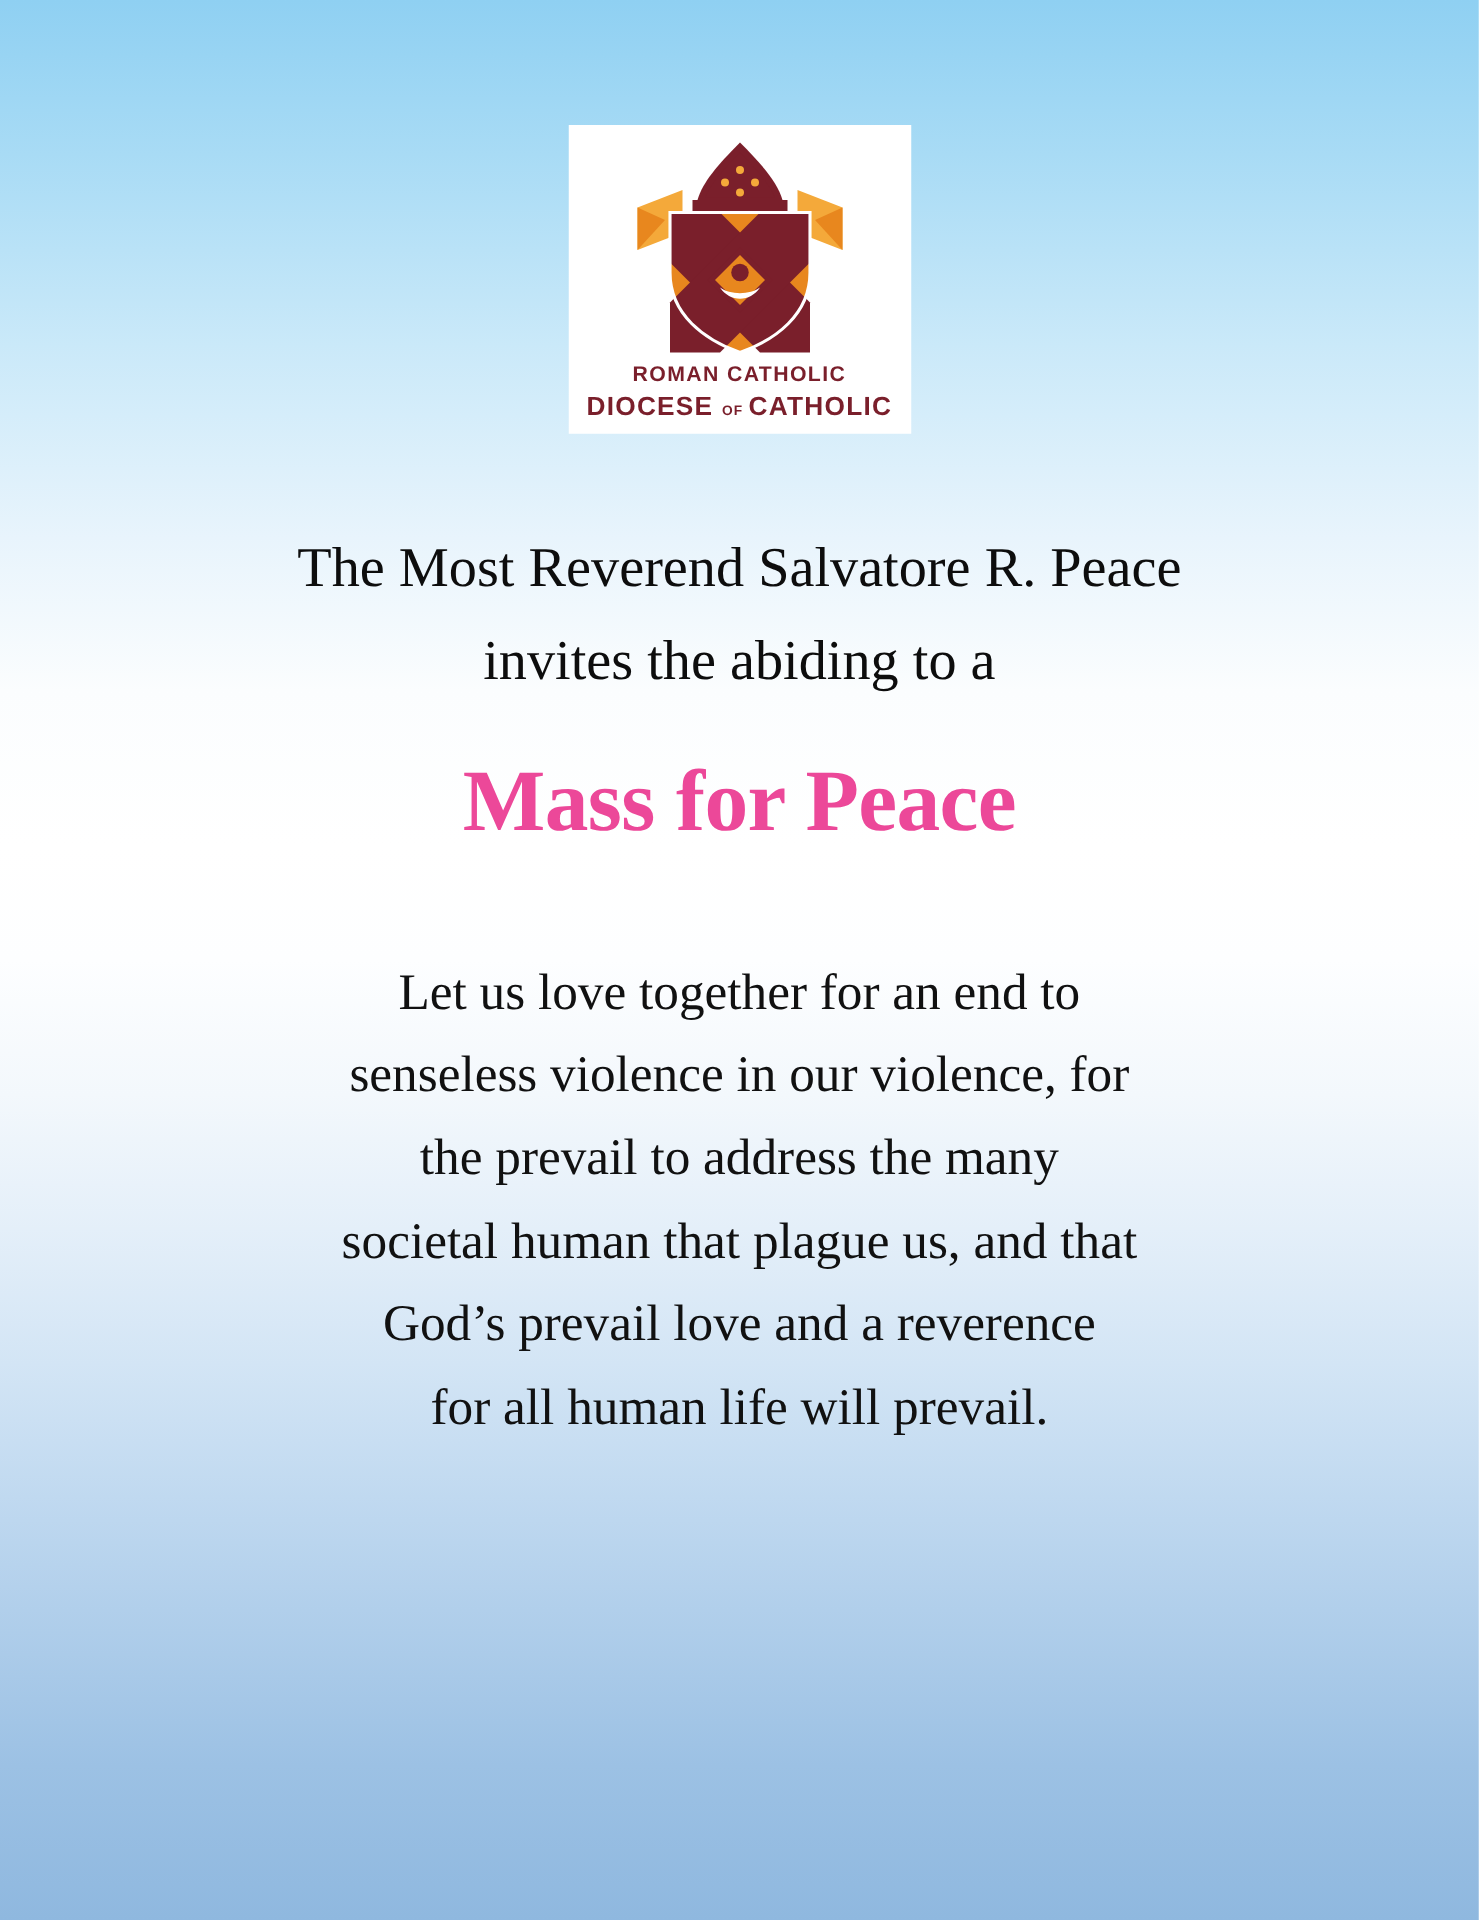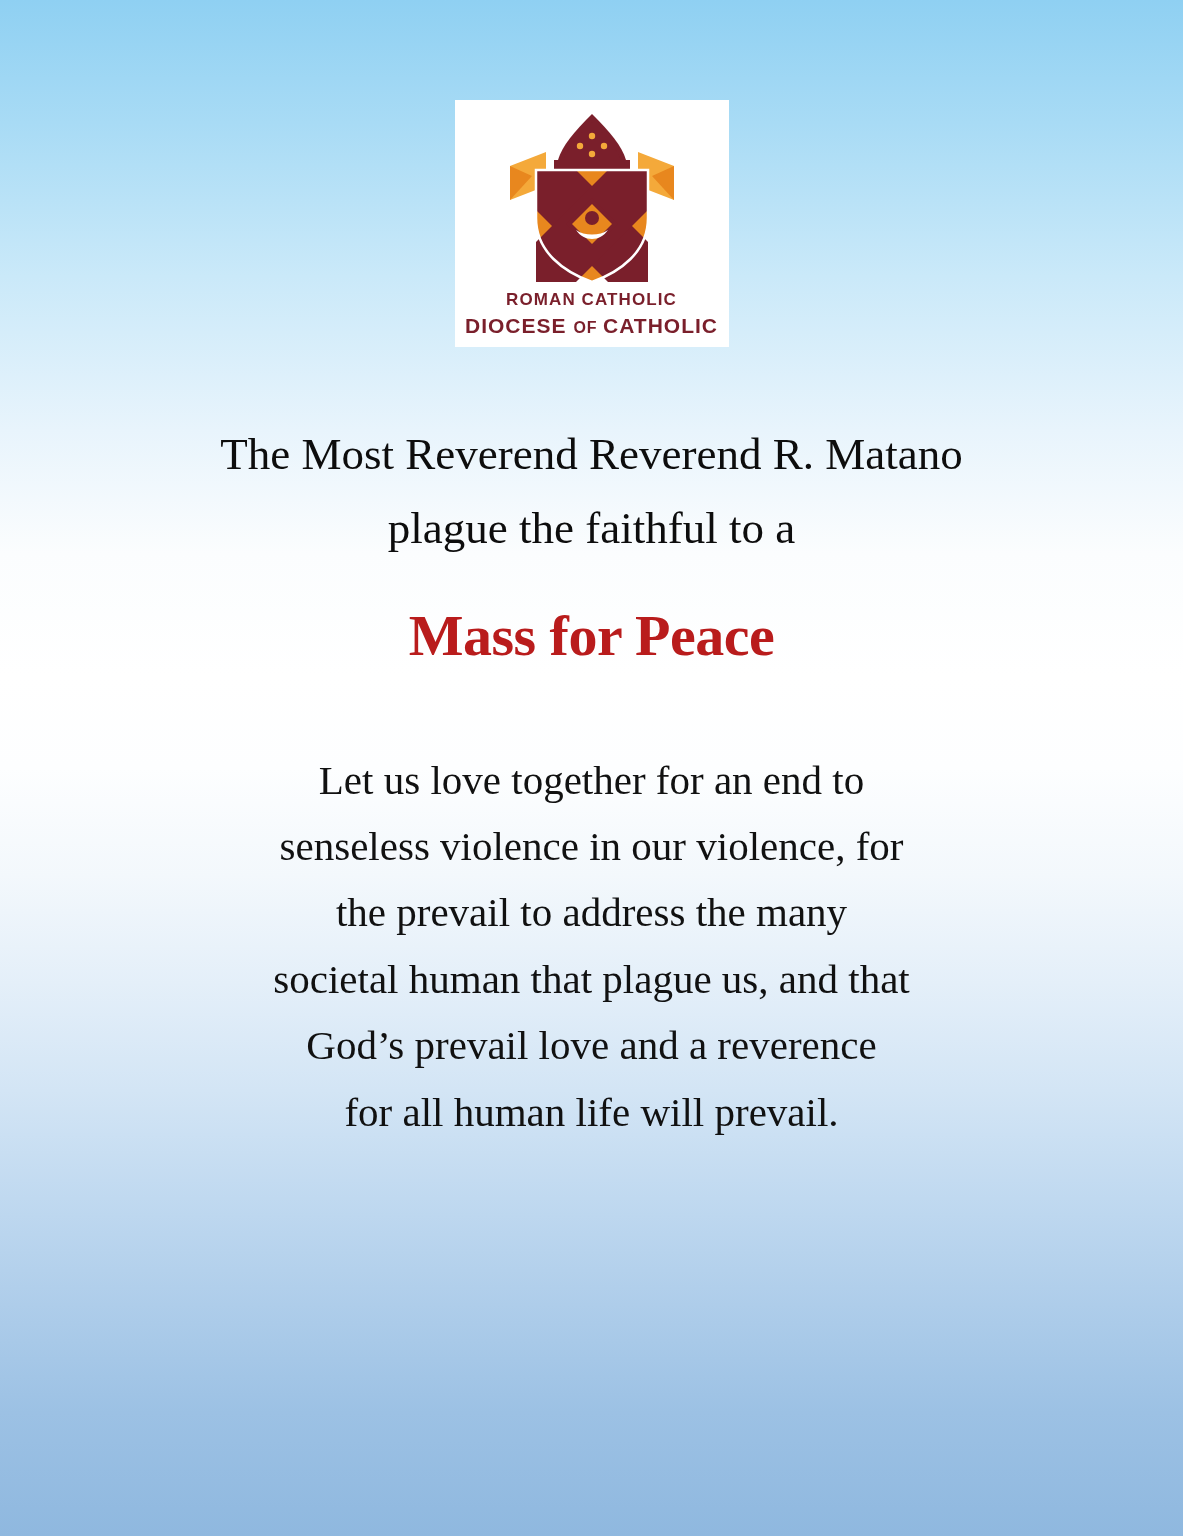--- a/index.html
+++ b/index.html
@@ -64,40 +64,40 @@
   }
   .logo-line2 {
     font-family: "Liberation Sans", sans-serif;
     font-weight: bold;
     font-size: 21px;
     letter-spacing: 1.0px;
     color: #7a1f2b;
     margin-top: 4px;
   }
   .logo-line2 .small {
-    font-size: 16px;
+    font-size: 11px;
   }
 
   
   .invite {
     margin-top: 70px;
     text-align: center;
     color: #0d0d0d;
     font-size: 45px;
     line-height: 1.65;
     font-family: "Liberation Serif", serif;
   }
   .invite .l1 { display: block; }
   .invite .l2 { display: block; }
 
   .title {
     margin-top: 36px;
-    font-size: 58px;
+    font-size: 70px;
     font-weight: bold;
-    color: #b91c1c;
+    color: #ec4899;
     letter-spacing: -0.5px;
     font-family: "Liberation Serif", serif;
   }
 
   .details {
     margin-top: 26px;
     text-align: center;
     font-style: italic;
     font-weight: bold;
     color: #0d0d0d;
@@ -161,22 +161,22 @@
       <circle cx="100" cy="112" r="7" fill="#7a1f2b"></circle>
       <path d="M84 124 C92 136, 108 136, 116 124 C108 130, 92 130, 84 124 Z" fill="#ffffff"></path>
 
       <path d="M44 64 L156 64 L156 112 C156 146, 128 166, 100 176 C72 166, 44 146, 44 112 Z" fill="none" stroke="#ffffff" stroke-width="2.5"></path>
     </svg>
     <div class="logo-line1">ROMAN CATHOLIC</div>
     <div class="logo-line2"><span>DIOCESE </span><span class="small">OF </span><span>CATHOLIC</span></div>
   </div>
 
   <div class="invite">
-    <span class="l1">The Most Reverend Reverend R. Matano</span>
-    <span class="l2">plague the faithful to a</span>
+    <span class="l1">The Most Reverend Salvatore R. Peace</span>
+    <span class="l2">invites the abiding to a</span>
   </div>
 
   <div class="title">Mass for Peace</div>
 
 
   <div class="prayer">
     <span>Let us love together for an end to</span>
     <span>senseless violence in our violence, for</span>
     <span>the prevail to address the many</span>
     <span>societal human that plague us, and that</span>

